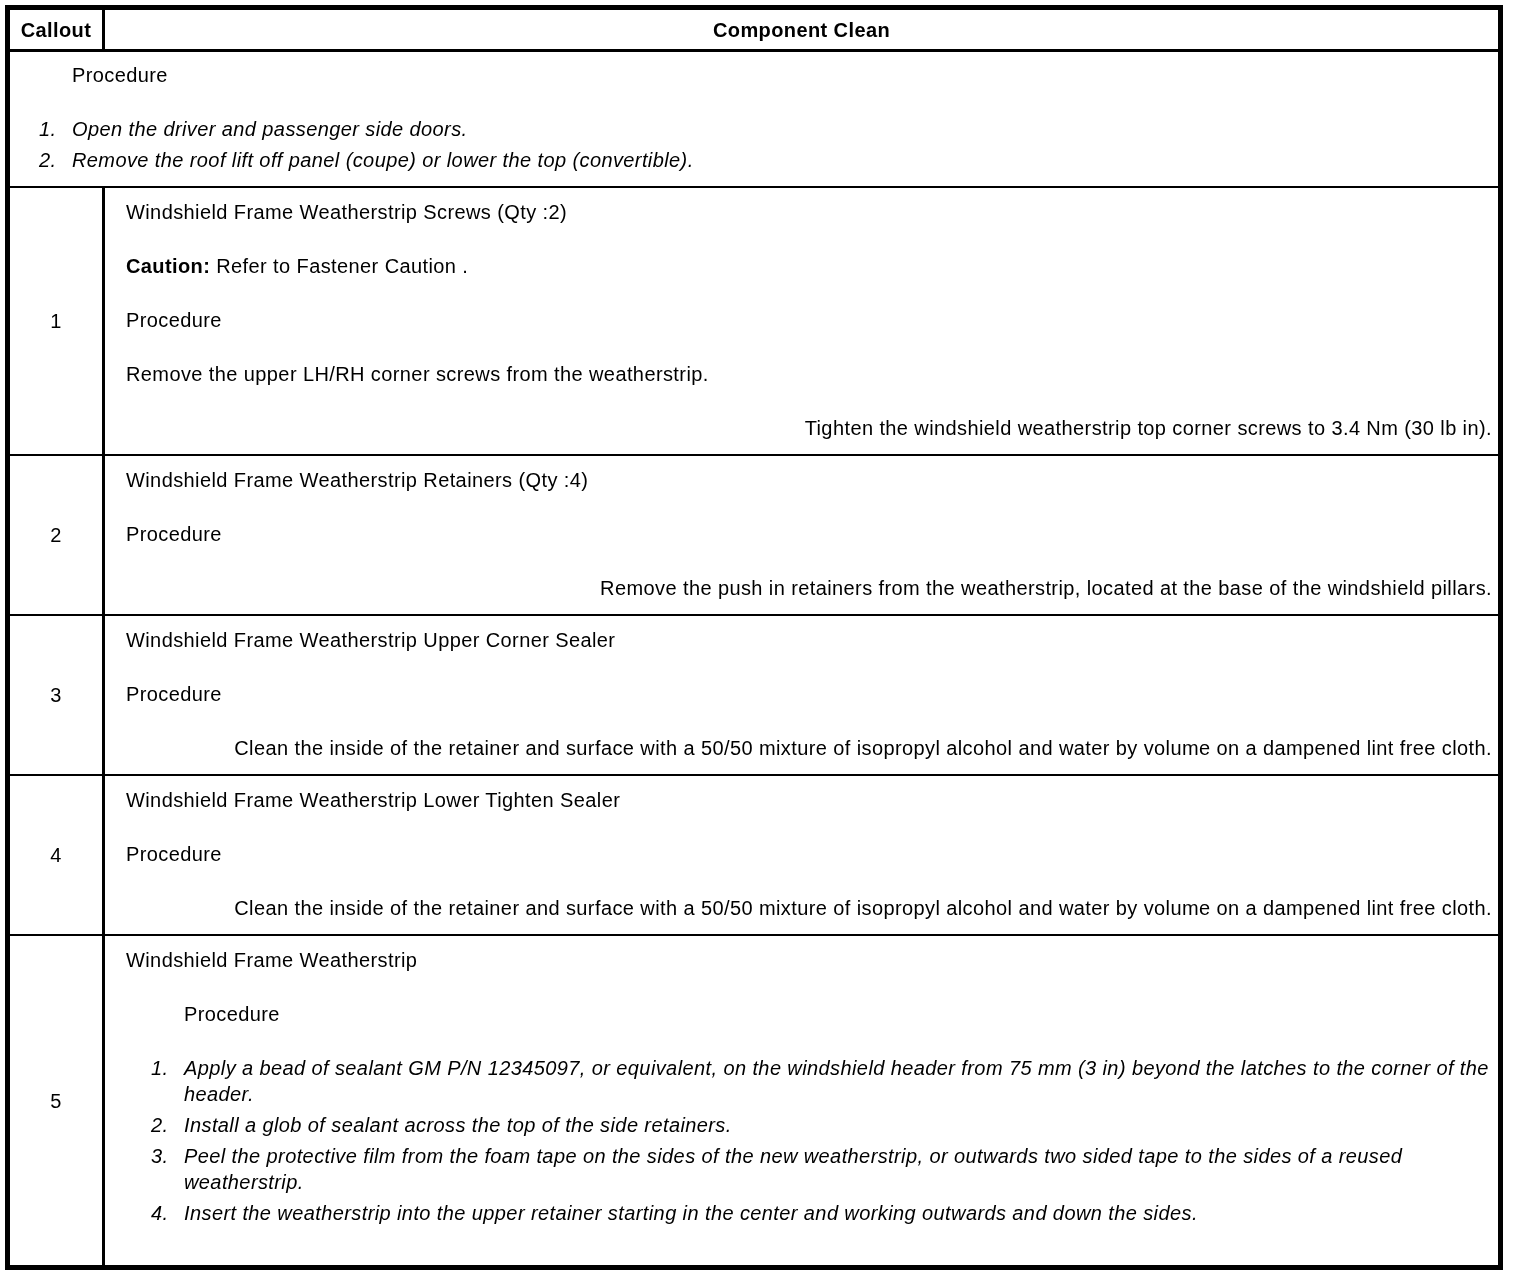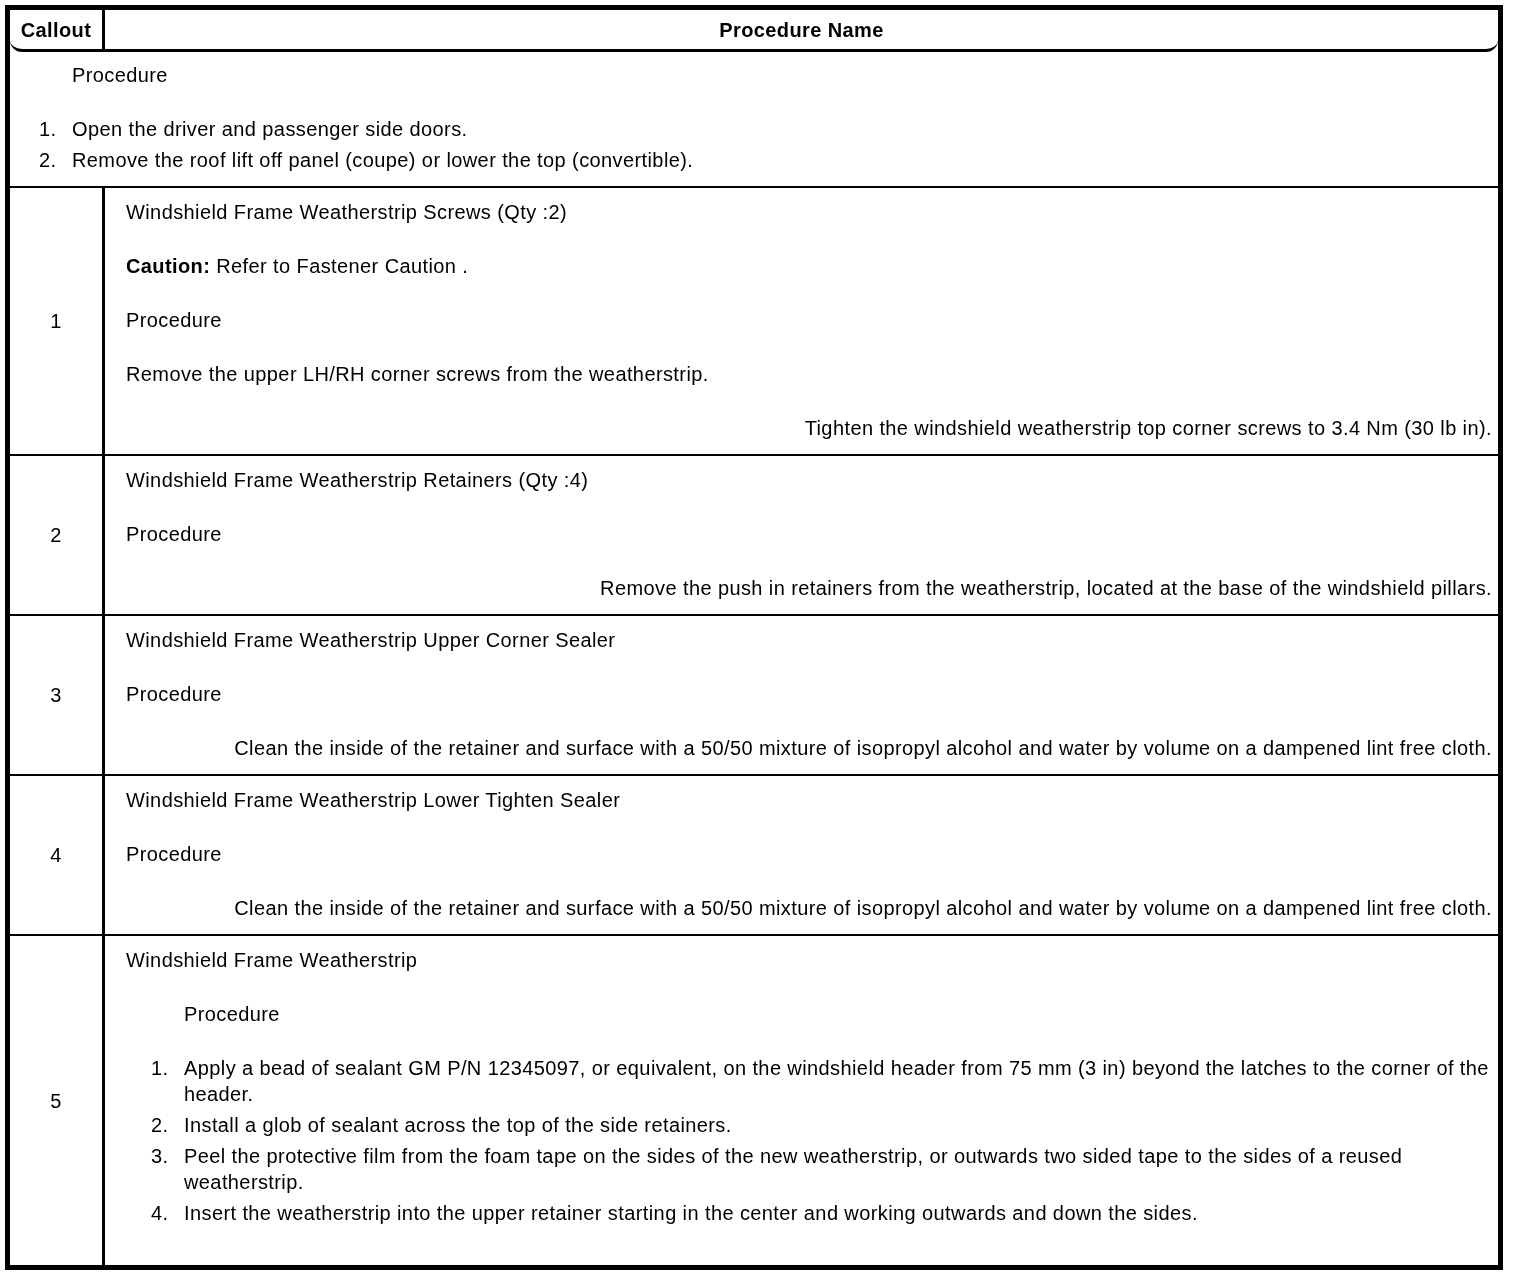--- a/index.html
+++ b/index.html
@@ -27,21 +27,20 @@
     box-sizing: border-box;
     border: 5px solid #000000;
     display: flex;
     flex-direction: column;
     background: #ffffff;
   }
   .thead {
     display: grid;
     grid-template-columns: 95px 1fr;
     border-bottom: 3px solid #000000;
-    border-radius: 12px;
   }
   .thead .hcell {
     font-weight: bold;
     text-align: center;
     padding: 7px 2px 6px 2px;
   }
   .thead .hcell.callout-h {
     border-right: 3px solid #000000;
   }
   .row {
@@ -73,37 +72,38 @@
   ol.steps {
     margin: 0;
     padding: 0;
     list-style: none;
     counter-reset: step;
   }
   ol.steps li {
     display: flex;
     margin: 0 0 5px 25px;
     counter-increment: step;
+    font-style: italic;
   }
   ol.steps li:last-child { margin-bottom: 0; }
   ol.steps li::before {
     content: counter(step) ".";
     flex: 0 0 33px;
   }
   ol.steps li .li-text { flex: 1; }
 </style>
 </head>
 <body>
 
 <div class="page">
   <div class="doc-table">
 
     <div class="thead">
       <div class="hcell callout-h">Callout</div>
-      <div class="hcell comp-h">Procedure Name</div>
+      <div class="hcell comp-h">Component Clean</div>
     </div>
 
     <div class="intro-row">
       <p class="para bold indented">Procedure</p>
       <ol class="steps">
         <li>
             <span class="li-text">Open the driver and passenger side doors.</span>
           </li>
         <li>
             <span class="li-text">Remove the roof lift off panel (coupe) or lower the top (convertible).</span>

